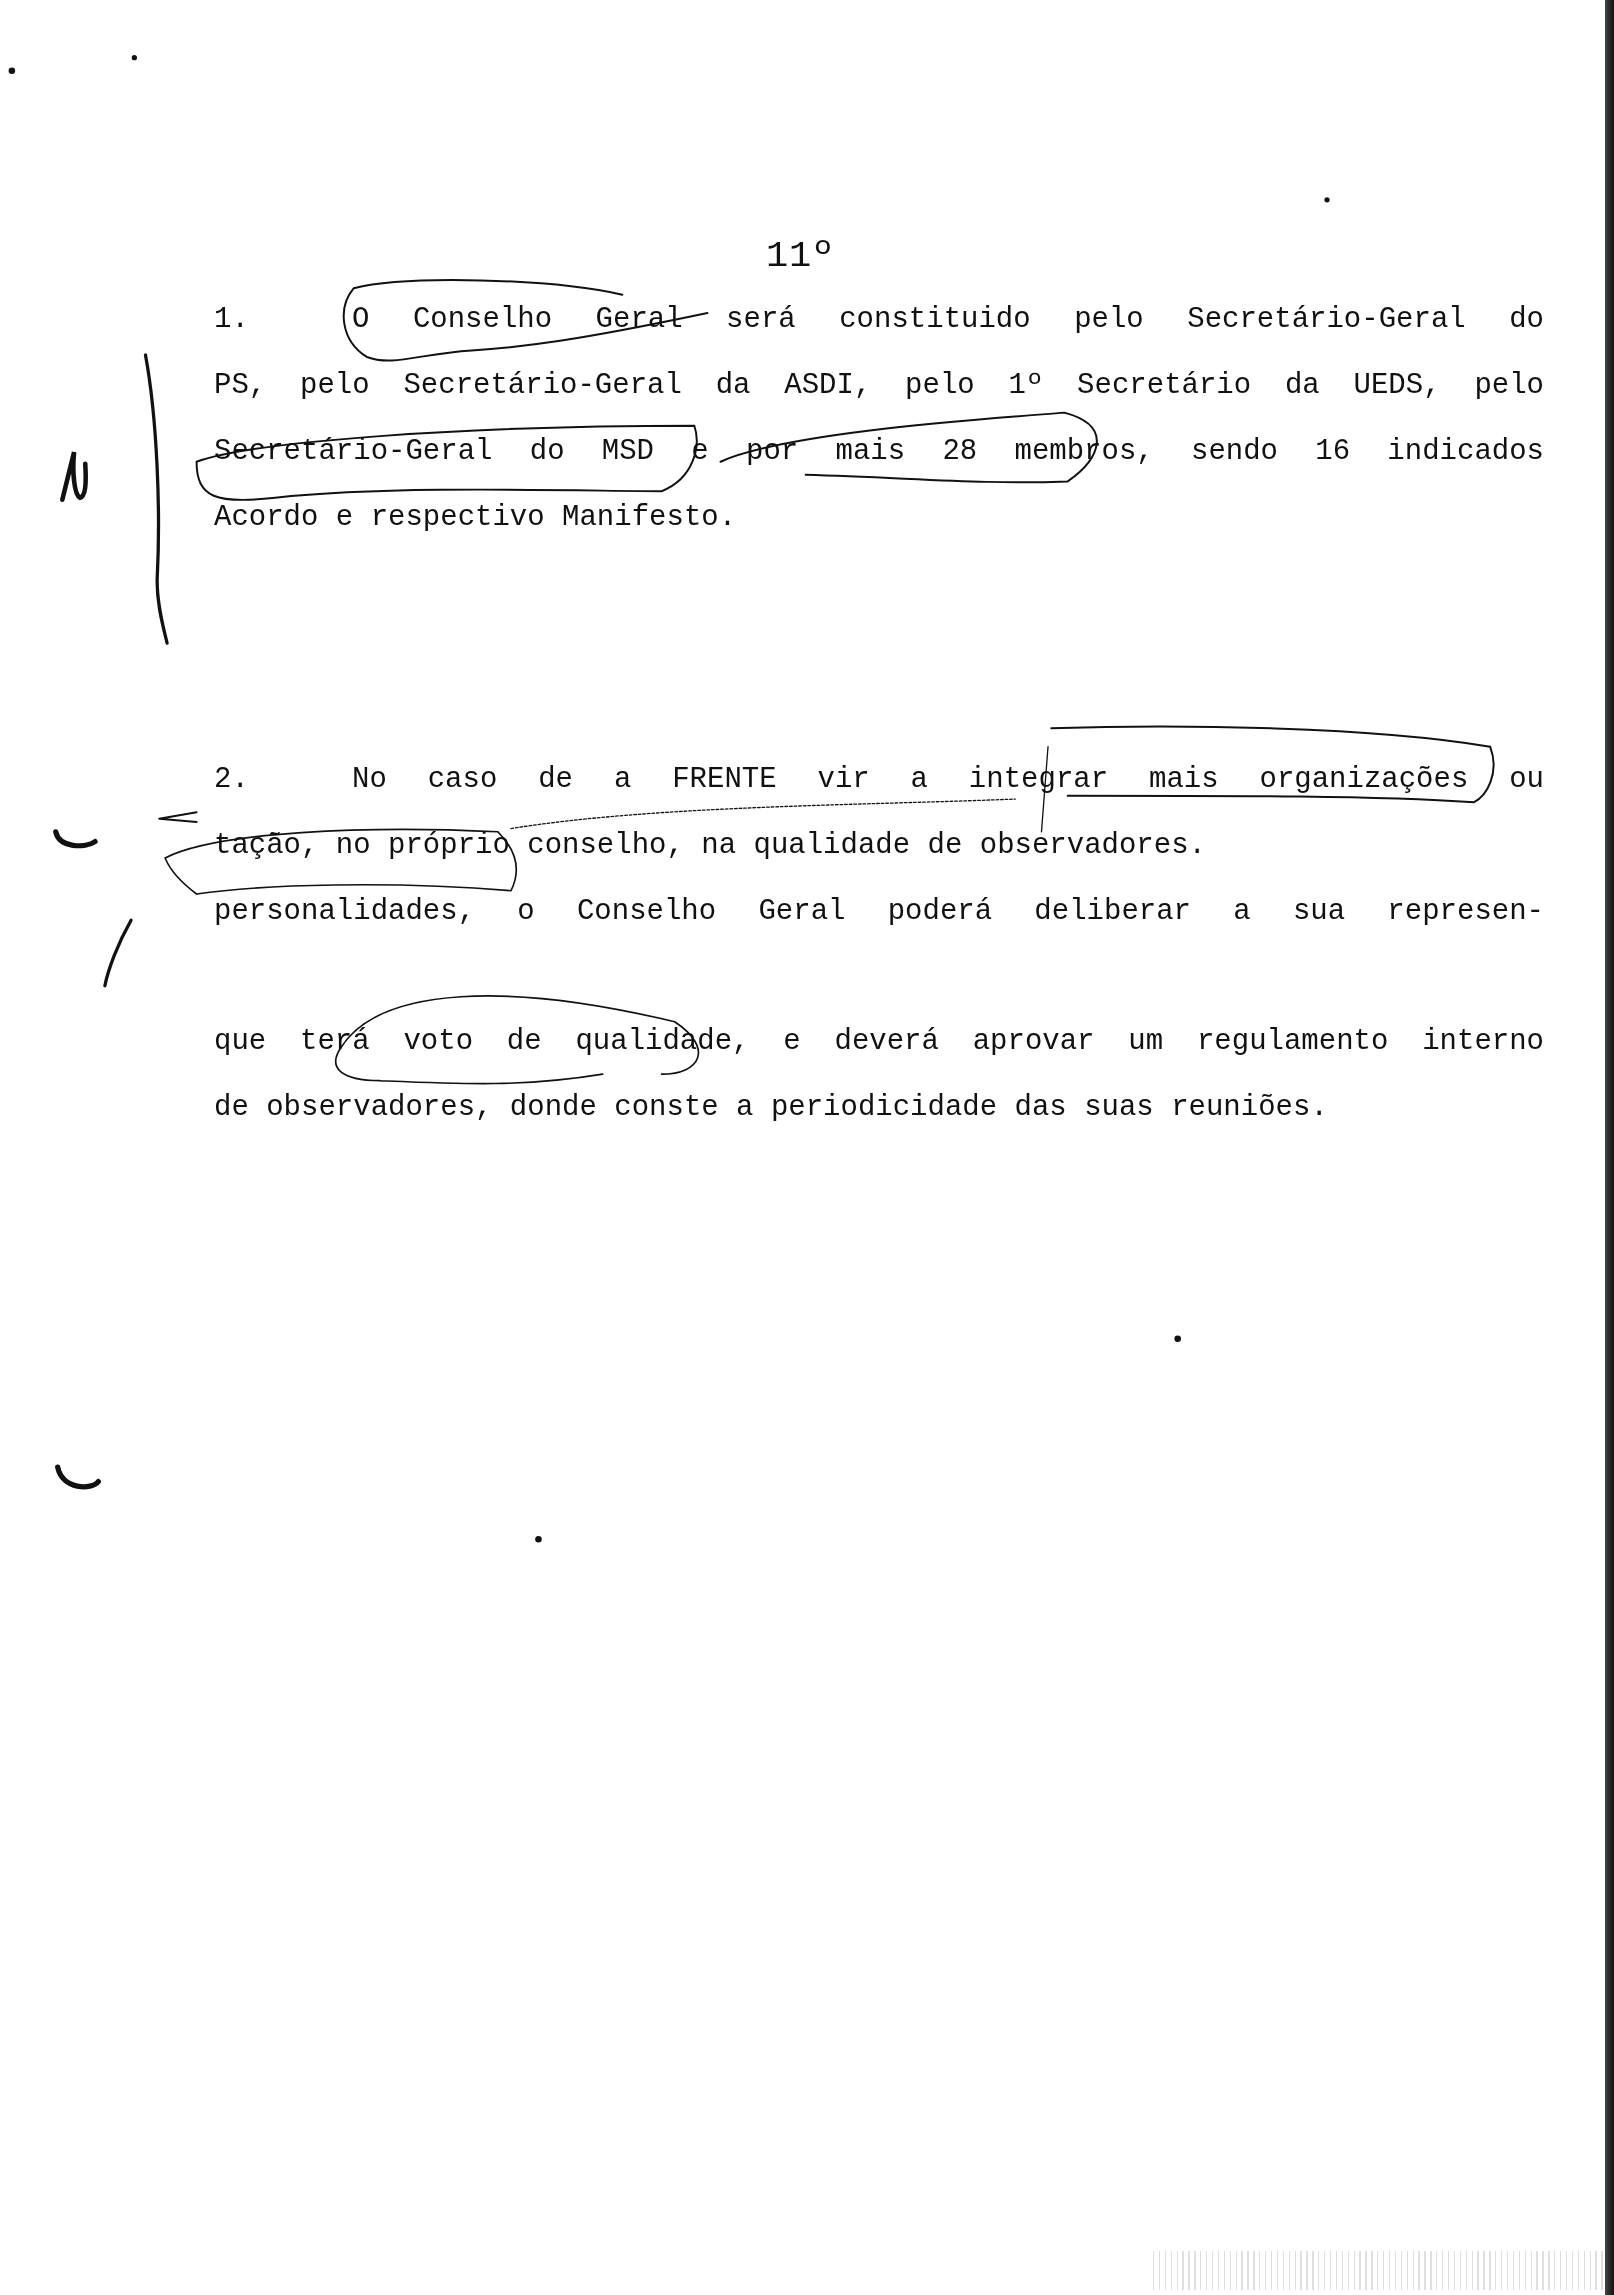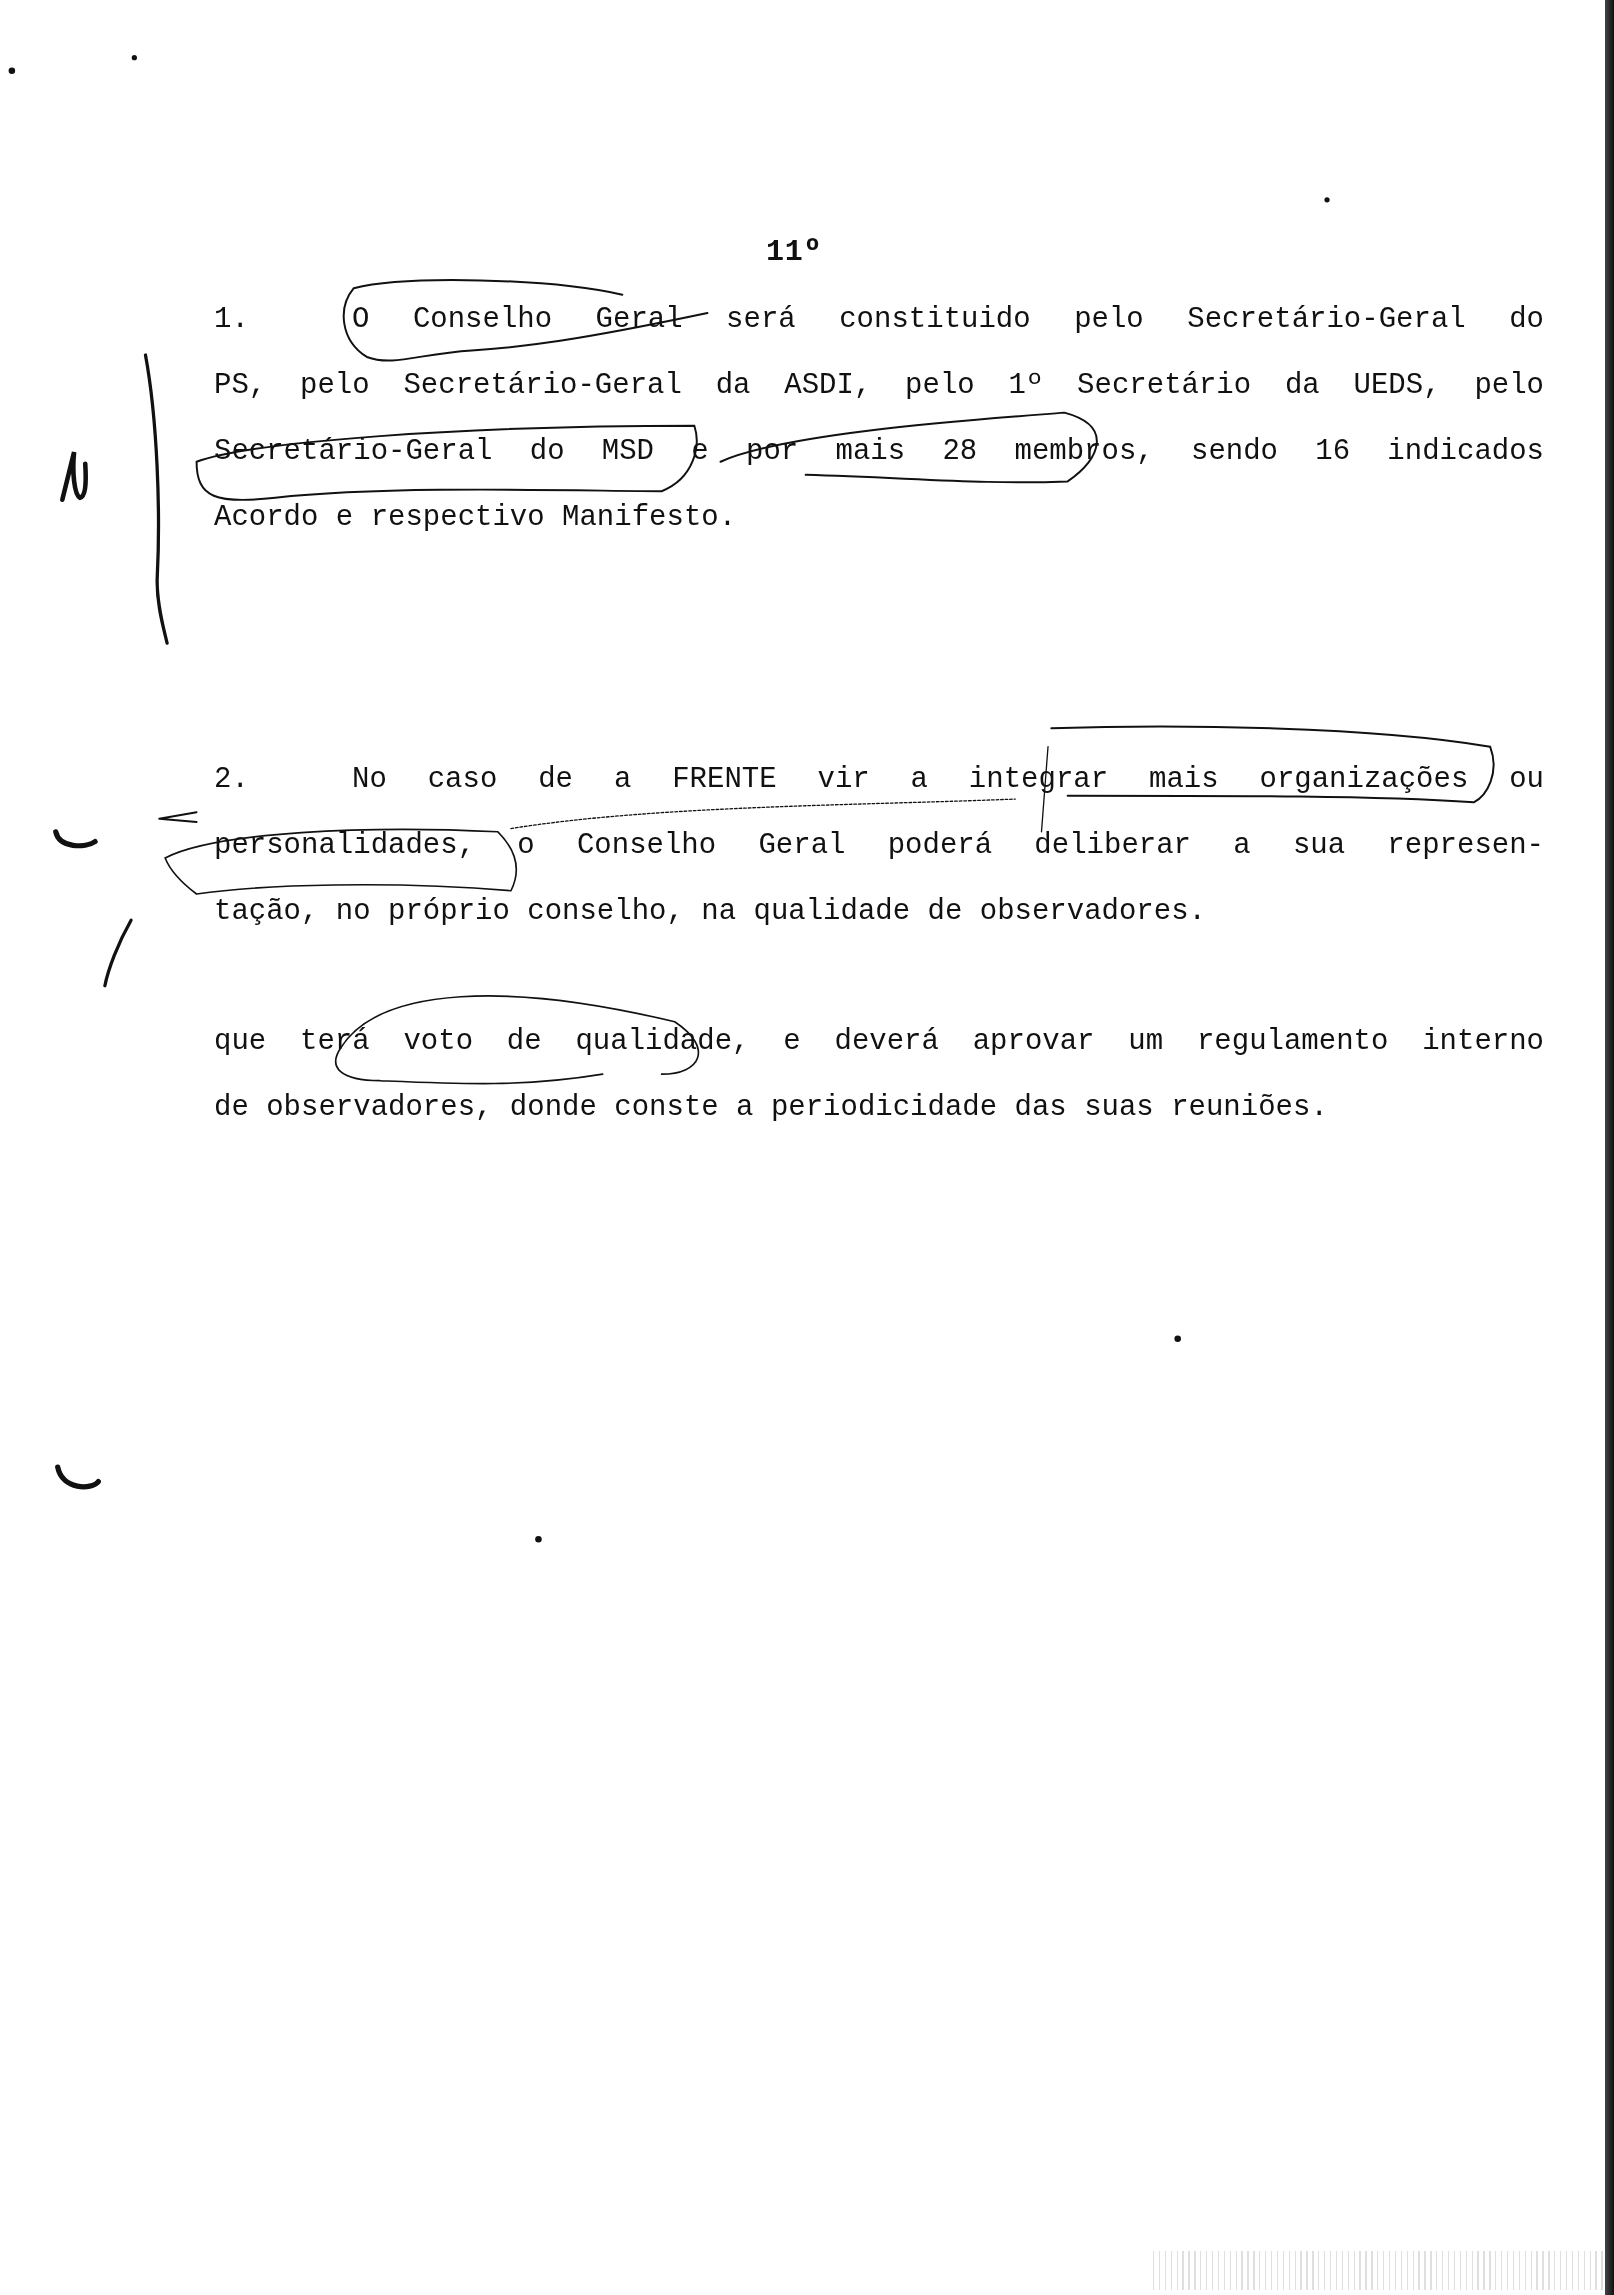--- a/index.html
+++ b/index.html
@@ -1,19 +1,19 @@
 <!DOCTYPE html>
 <html style="font-size:10.5px"><head>
 <meta charset="utf-8">
 <style>
   html, body { margin: 0; padding: 0; background: #ffffff; }
   body { width: 1614px; height: 2295px; position: relative; overflow: hidden;
          font-family: "Liberation Mono", "DejaVu Sans Mono", monospace; color: #111; }
   .page { position: absolute; inset: 0; background: #fff; }
-  .page-number { position: absolute; left: 766px; top: 235px; font-size: 30px; letter-spacing: 0.7px; font-weight: bold; }
+  .page-number { position: absolute; left: 766px; top: 235px; font-size: 37px; letter-spacing: 0.7px; }
   .para { position: absolute; left: 214px; width: 1330px; font-size: 29px; line-height: 66px; }
   .para .line { display: block; white-space: pre; text-align-last: justify; }
   .para .line.last { text-align-last: left; }
   .num { display: inline-block; width: 138px; }
   #p1 { top: 287px; }
   #p2 { top: 747px; text-align: right; }
   #p3 { top: 1009px; }
   svg.ink { position: absolute; left: 0; top: 0; pointer-events: none; }
   .right-edge { position: absolute; right: 0; top: 0; width: 9.2px; height: 2295px;
                 background: linear-gradient(to right, #444, #111); }
@@ -30,22 +30,22 @@
 
   <div class="para" id="p1">
     <span class="line"><span class="num">1.</span><span>O Conselho Geral será constituido pelo Secretário-Geral do</span></span>
     <span class="line">PS, pelo Secretário-Geral da ASDI, pelo 1º Secretário da UEDS, pelo</span>
     <span class="line">Secretário-Geral do MSD e por mais 28 membros, sendo 16 indicados</span>
     <span class="line last">Acordo e respectivo Manifesto.</span>
   </div>
 
   <div class="para" id="p2">
     <span class="line"><span class="num">2.</span><span>No caso de a FRENTE vir a integrar mais organizações ou</span></span>
+    <span class="line last">tação, no próprio conselho, na qualidade de observadores.</span>
     <span class="line">personalidades, o Conselho Geral poderá deliberar a sua represen-</span>
-    <span class="line last">tação, no próprio conselho, na qualidade de observadores.</span>
   </div>
 
   <div class="para" id="p3">
     <span class="line">que terá voto de qualidade, e deverá aprovar um regulamento interno</span>
     <span class="line last">de observadores, donde conste a periodicidade das suas reuniões.</span>
   </div>
 
   <svg class="ink" width="1614" height="2295" viewBox="0 0 2464 3504">
     <g fill="none" stroke="#111" stroke-linecap="round">
 

